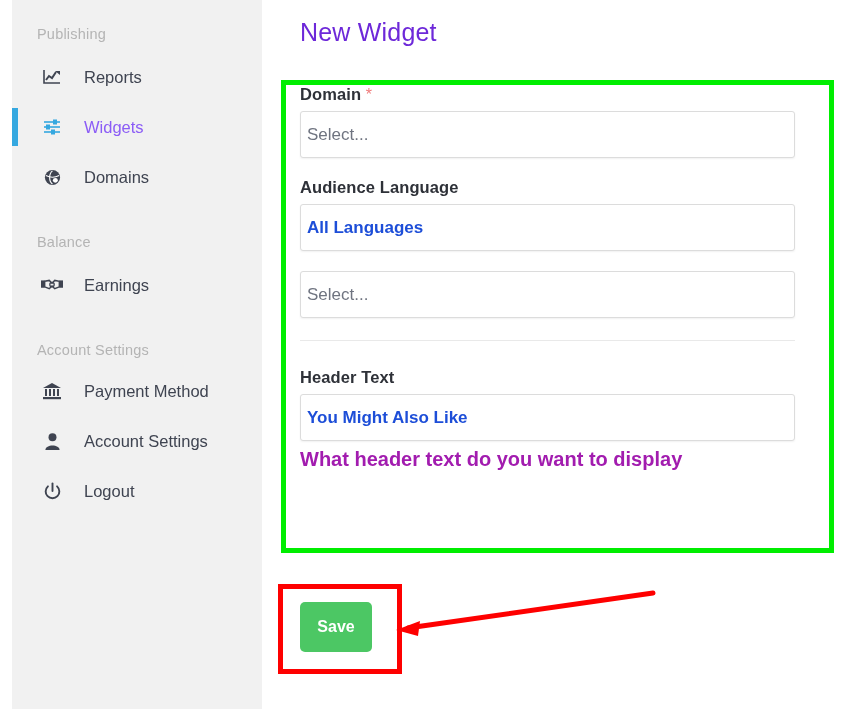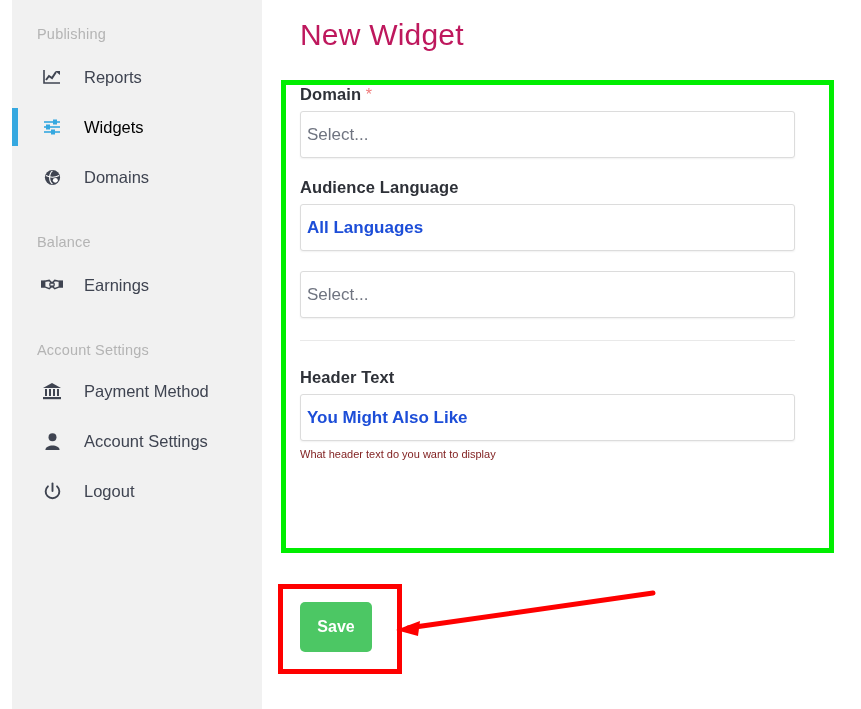--- a/index.html
+++ b/index.html
@@ -54,21 +54,21 @@
     justify-content: center;
   }
   .nav-label {
     position: absolute;
     left: 72px;
     font-size: 16.5px;
     color: #3f4451;
     white-space: nowrap;
   }
   .nav-item.active .nav-label {
-    color: #000000;
+    color: #8b5cf6;
   }
   .active-bar {
     position: absolute;
     left: 0;
     top: 0;
     width: 6px;
     height: 38px;
     background: #35a8e0;
   }
 
@@ -78,22 +78,22 @@
     left: 262px;
     top: 0;
     width: 599px;
     height: 709px;
     background: #ffffff;
   }
   #page-title {
     position: absolute;
     left: 38px;
     top: 18px;
-    font-size: 30px;
-    color: #be185d;
+    font-size: 25px;
+    color: #6d28d9;
     font-weight: normal;
     margin: 0;
     letter-spacing: 0.2px;
   }
 
   #form-card {
     position: absolute;
     left: 38px;
     top: 85px;
     width: 505px;
@@ -131,23 +131,24 @@
     color: #1d4ed8;
     font-weight: bold;
   }
   .divider {
     width: 495px;
     height: 1px;
     background: #e9e9e9;
     margin: 22px 0 27px 0;
   }
   .help-text {
-    font-size: 11px;
-    color: #7f1d1d;
+    font-size: 20px;
+    color: #a21caf;
     margin-top: 7px;
+    font-weight: bold;
   }
 
   
   #green-highlight {
     position: absolute;
     left: 281px;
     top: 80px;
     width: 553px;
     height: 473px;
     border: 5px solid #00ee00;

